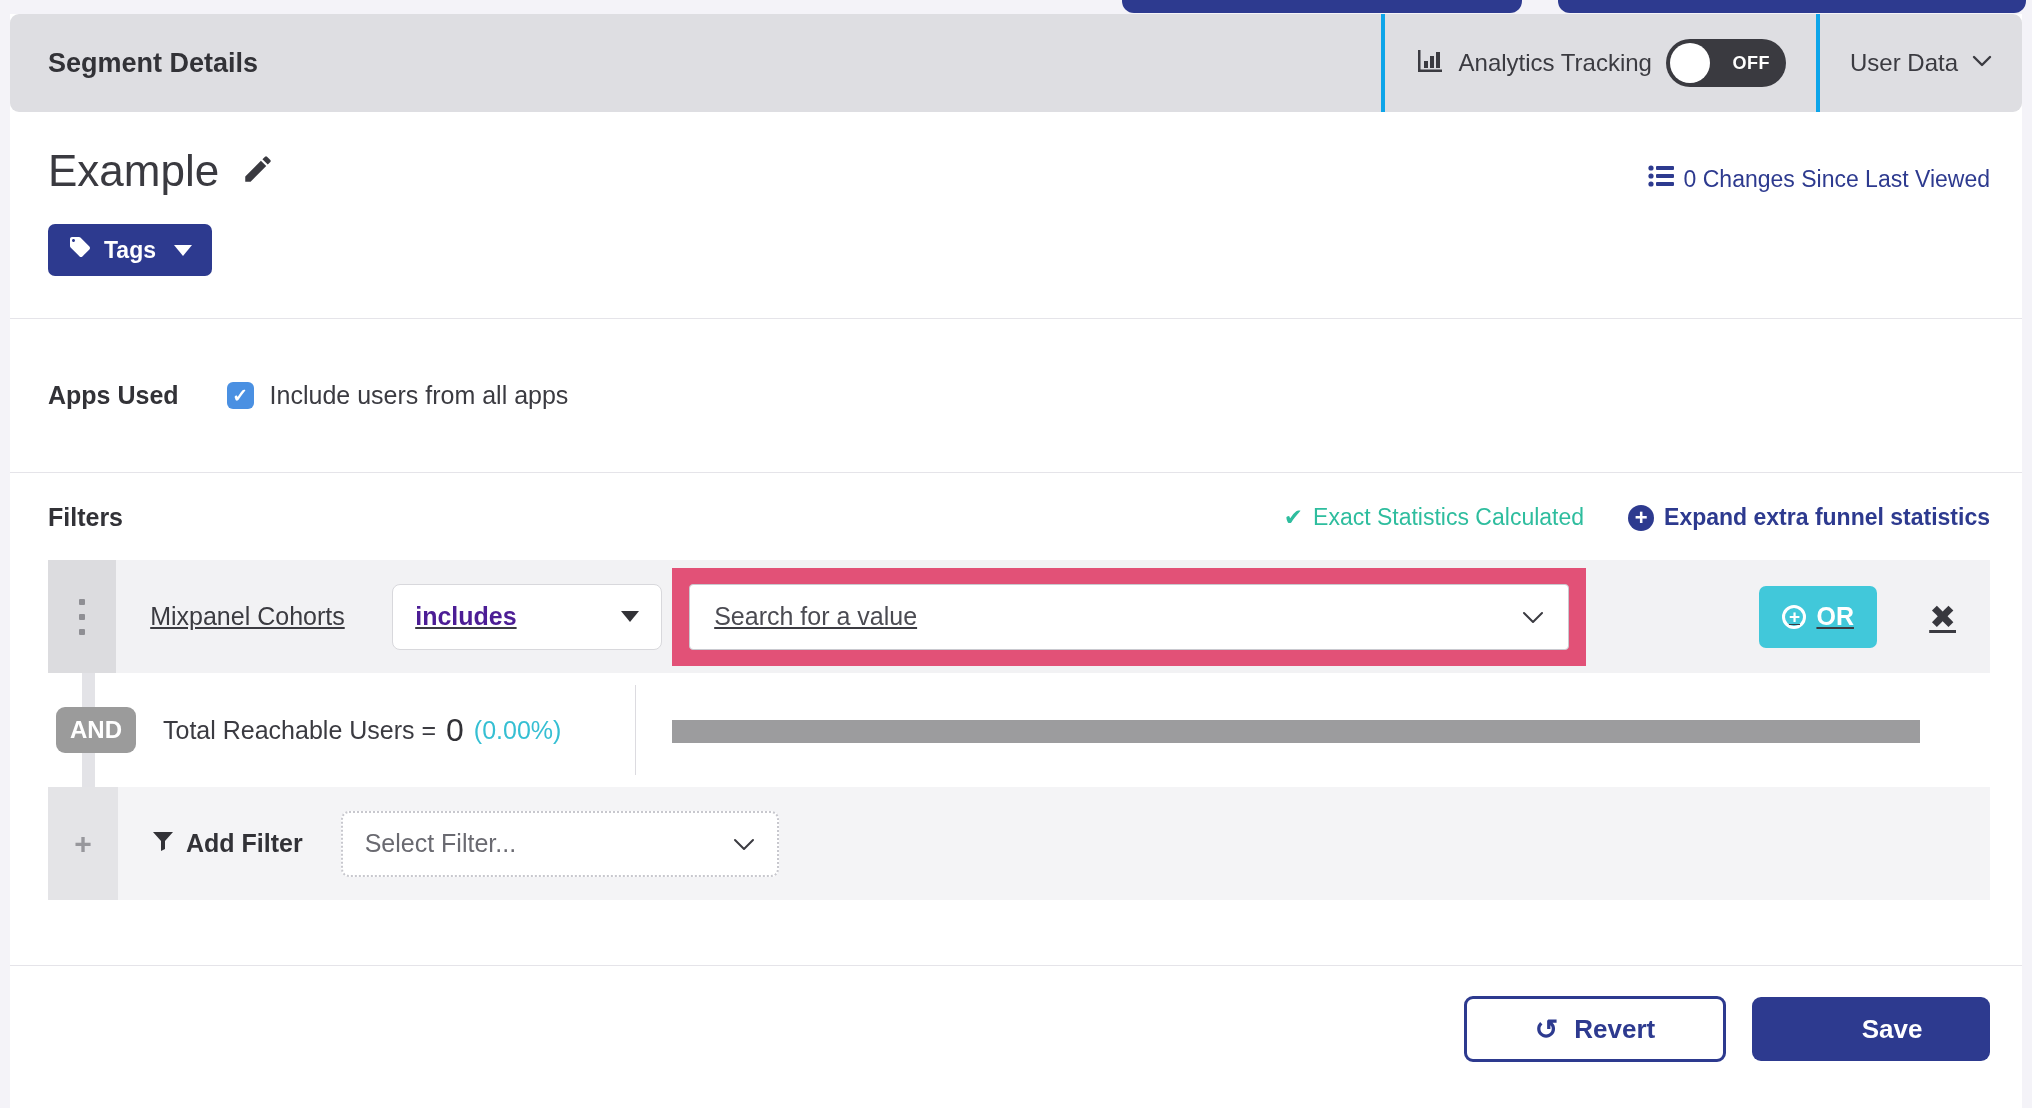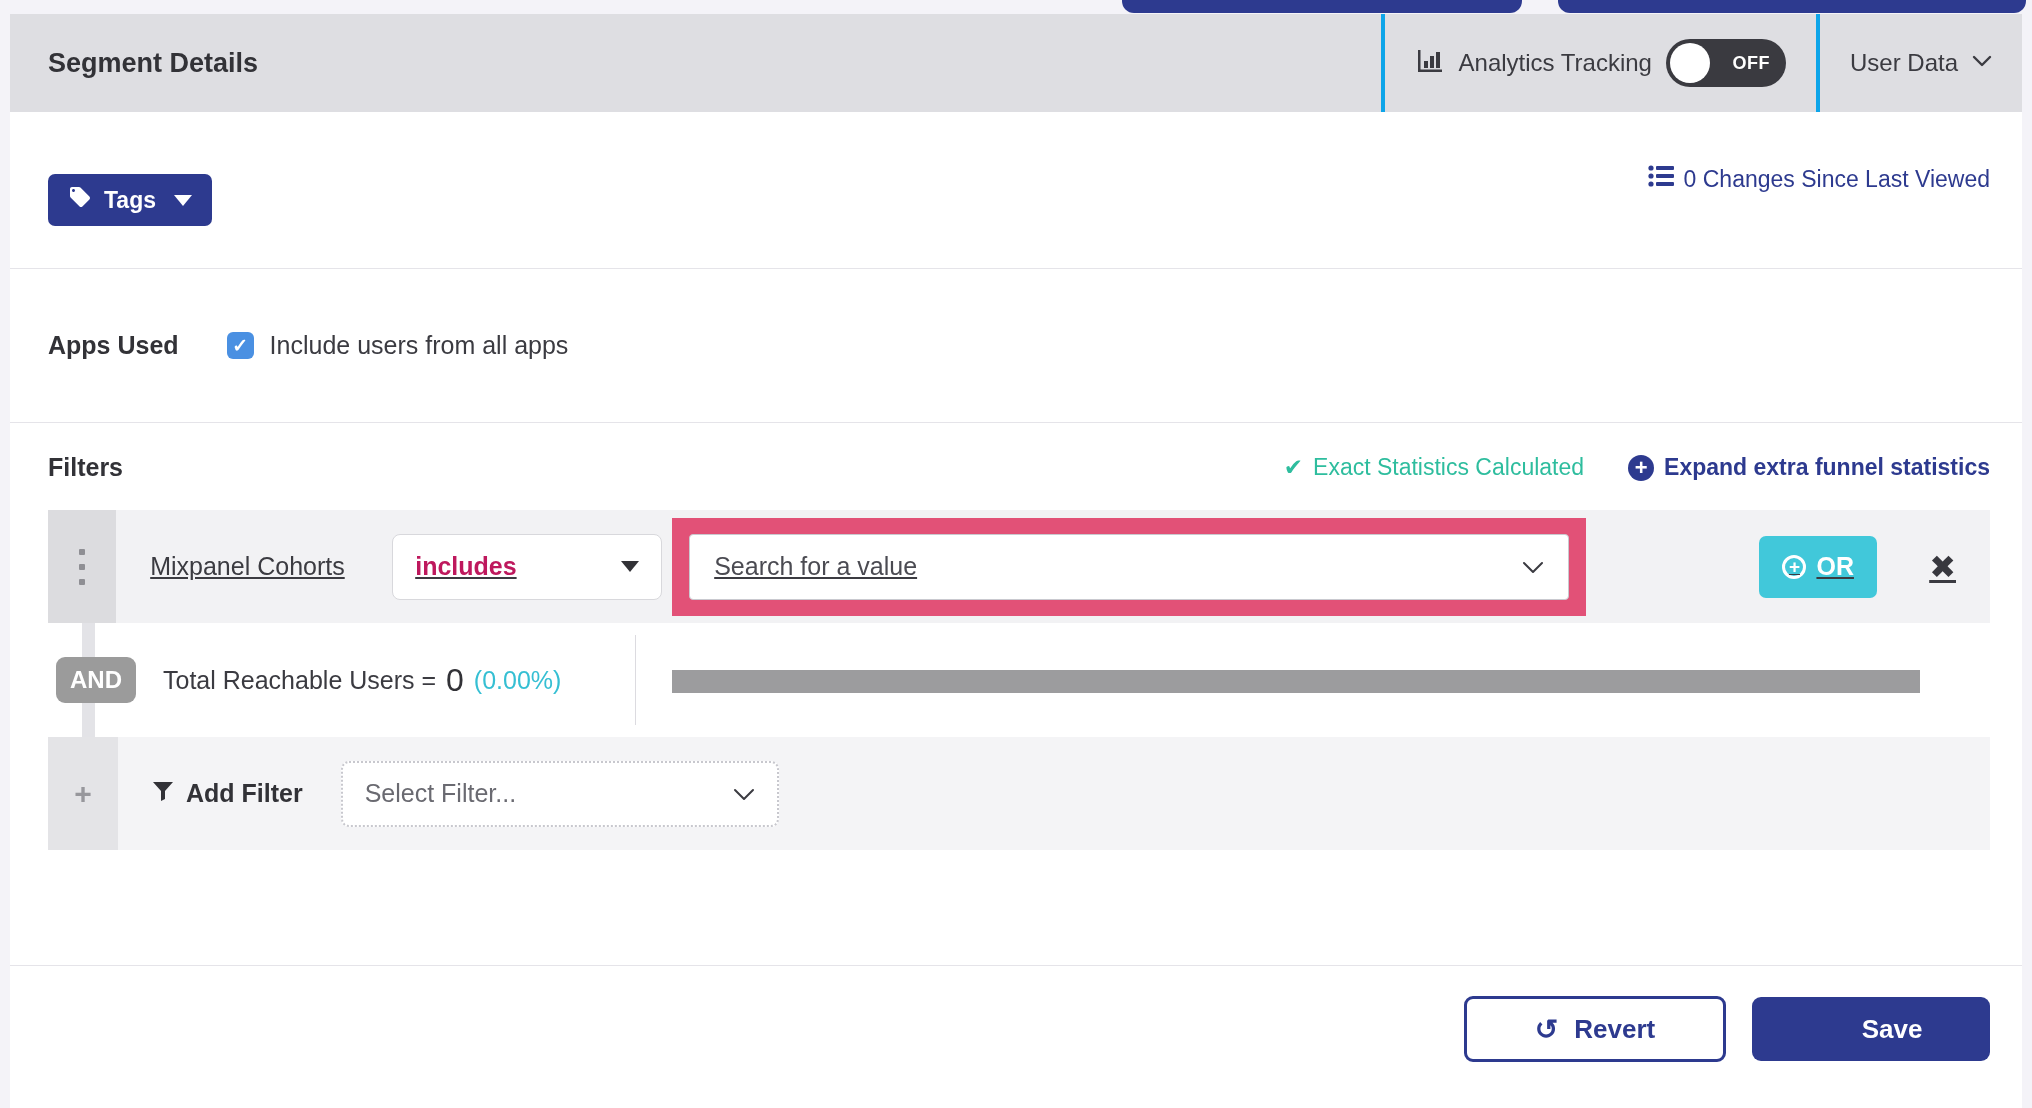--- a/index.html
+++ b/index.html
@@ -8,21 +8,21 @@
   .page { position:relative; width:2032px; height:1108px; background:#f4f3f8; overflow:hidden; }
 
   
   .top-pill { position:absolute; top:0; height:13px; background:#2d3a8f; border-radius:0 0 12px 12px; }
   .top-pill.left { left:1122px; width:400px; }
   .top-pill.right { left:1558px; width:468px; }
 
   .card { position:absolute; left:10px; right:10px; top:14px; bottom:0; background:#ffffff; }
 
   
-  .header-bar { height:98px; background:#dedee2; display:flex; align-items:stretch; }
+  .header-bar { height:98px; background:#dedee2; display:flex; align-items:stretch;border-radius:9px; }
   .header-title { flex:1; display:flex; align-items:center; padding-left:38px; font-size:27px; font-weight:700; color:#323237; }
   .header-section { display:flex; align-items:center; border-left:4px solid #0ea5e9; padding:0 30px; gap:14px; }
   .header-label { font-size:24px; color:#3b3b41; }
   .toggle { position:relative; width:120px; height:48px; background:#3a3a40; border-radius:24px; display:flex; align-items:center; justify-content:flex-end; padding-right:16px; cursor:pointer; }
   .toggle .knob { position:absolute; left:4px; top:4px; width:40px; height:40px; border-radius:50%; background:#ffffff; }
   .toggle .state { color:#fff; font-size:18px; font-weight:700; letter-spacing:0.5px; }
   .chev { display:inline-block; }
 
   
   .title-section { position:relative; padding:34px 32px 42px 38px; border-bottom:1px solid #e5e4e9; }
@@ -49,21 +49,21 @@
 
   .filter-stack { position:relative; margin-top:28px; }
   .connector { position:absolute; left:34px; top:113px; width:13px; height:114px; background:#e3e3e7; }
 
   .filter-card { position:relative; display:flex; height:113px;text-decoration:underline; }
   .gripper { width:70px; background:#dcdcdf; display:flex; flex-direction:column; align-items:center; justify-content:center; gap:9px; cursor:grab; }
   .gripper .dot { width:6px; height:6px; background:#8f8f94; border-radius:1px; }
   .filter-body { flex:1; background:#f2f2f4; display:flex; align-items:center; padding:0 34px; }
   .filter-name { font-size:25px; color:#3b3b41; width:242px; }
   .select-box { background:#fff; border:1px solid #d8d8dc; border-radius:8px; height:66px; display:flex; align-items:center; justify-content:space-between; padding:0 22px; cursor:pointer; }
-  .operator-select { width:270px; font-size:25px; font-weight:700; color:#be185d; }
+  .operator-select { width:270px; font-size:25px; font-weight:700; color:#4c1d95; }
   .operator-select .caret-down { color:#323237; }
   .value-highlight { margin-left:10px; width:914px; background:#e25177; padding:16px 17px; }
   .value-select { height:66px; border:1px solid #c9c9cf; border-radius:4px; font-size:25px; color:#4b4b52; padding:0 24px; }
   .or-btn { margin-left:173px; width:118px; height:62px; background:#41c8da; border:none; border-radius:7px; color:#fff; font-size:25px; font-weight:700; font-family:inherit; display:flex; align-items:center; justify-content:center; gap:10px; cursor:pointer; }
   .or-plus { width:24px; height:24px; border:3px solid #fff; border-radius:50%; display:inline-flex; align-items:center; justify-content:center; font-size:19px; font-weight:700; line-height:1; }
   .close-x { margin-left:52px; font-size:32px; color:#38383e; cursor:pointer; line-height:1; }
 
   .and-row { position:relative; height:114px; }
   .and-badge { position:absolute; left:8px; top:34px; width:80px; height:46px; background:#9b9b9b; border-radius:9px; color:#fff; font-size:24px; font-weight:700; display:flex; align-items:center; justify-content:center; }
   .reach-text { position:absolute; left:115px; top:0; height:114px; display:flex; align-items:center; gap:10px; }
@@ -121,20 +121,28 @@
         <span class="header-label">User Data</span>
         <span class="chev">
           <svg width="20" height="13" viewBox="0 0 20 13">
               <polyline points="2,2 10,10 18,2" fill="none" stroke="#3b3b41" stroke-width="2.4" stroke-linecap="round" stroke-linejoin="round"></polyline>
             </svg>
         </span>
       </div>
     </div>
 
     <div class="title-section">
+      <div class="title-row">
+        <span class="segment-name">Example</span>
+        <span class="icon-svg">
+          <svg width="34" height="34" viewBox="0 0 24 24">
+              <path fill="#3a3a40" d="M3 17.25V21h3.75L17.81 9.94l-3.75-3.75L3 17.25zM20.71 7.04c.39-.39.39-1.02 0-1.41l-2.34-2.34a.9959.9959 0 0 0-1.41 0l-1.83 1.83 3.75 3.75 1.83-1.83z"></path>
+            </svg>
+        </span>
+      </div>
 
       <div class="changes-link">
         <span class="icon-svg">
           <svg width="26" height="24" viewBox="0 0 26 24">
             <circle cx="3" cy="4" r="2.6" fill="#2d3a8f"></circle>
               <rect x="8" y="2" width="18" height="4" rx="1" fill="#2d3a8f"></rect>
             <circle cx="3" cy="12" r="2.6" fill="#2d3a8f"></circle>
               <rect x="8" y="10" width="18" height="4" rx="1" fill="#2d3a8f"></rect>
             <circle cx="3" cy="20" r="2.6" fill="#2d3a8f"></circle>
               <rect x="8" y="18" width="18" height="4" rx="1" fill="#2d3a8f"></rect>

